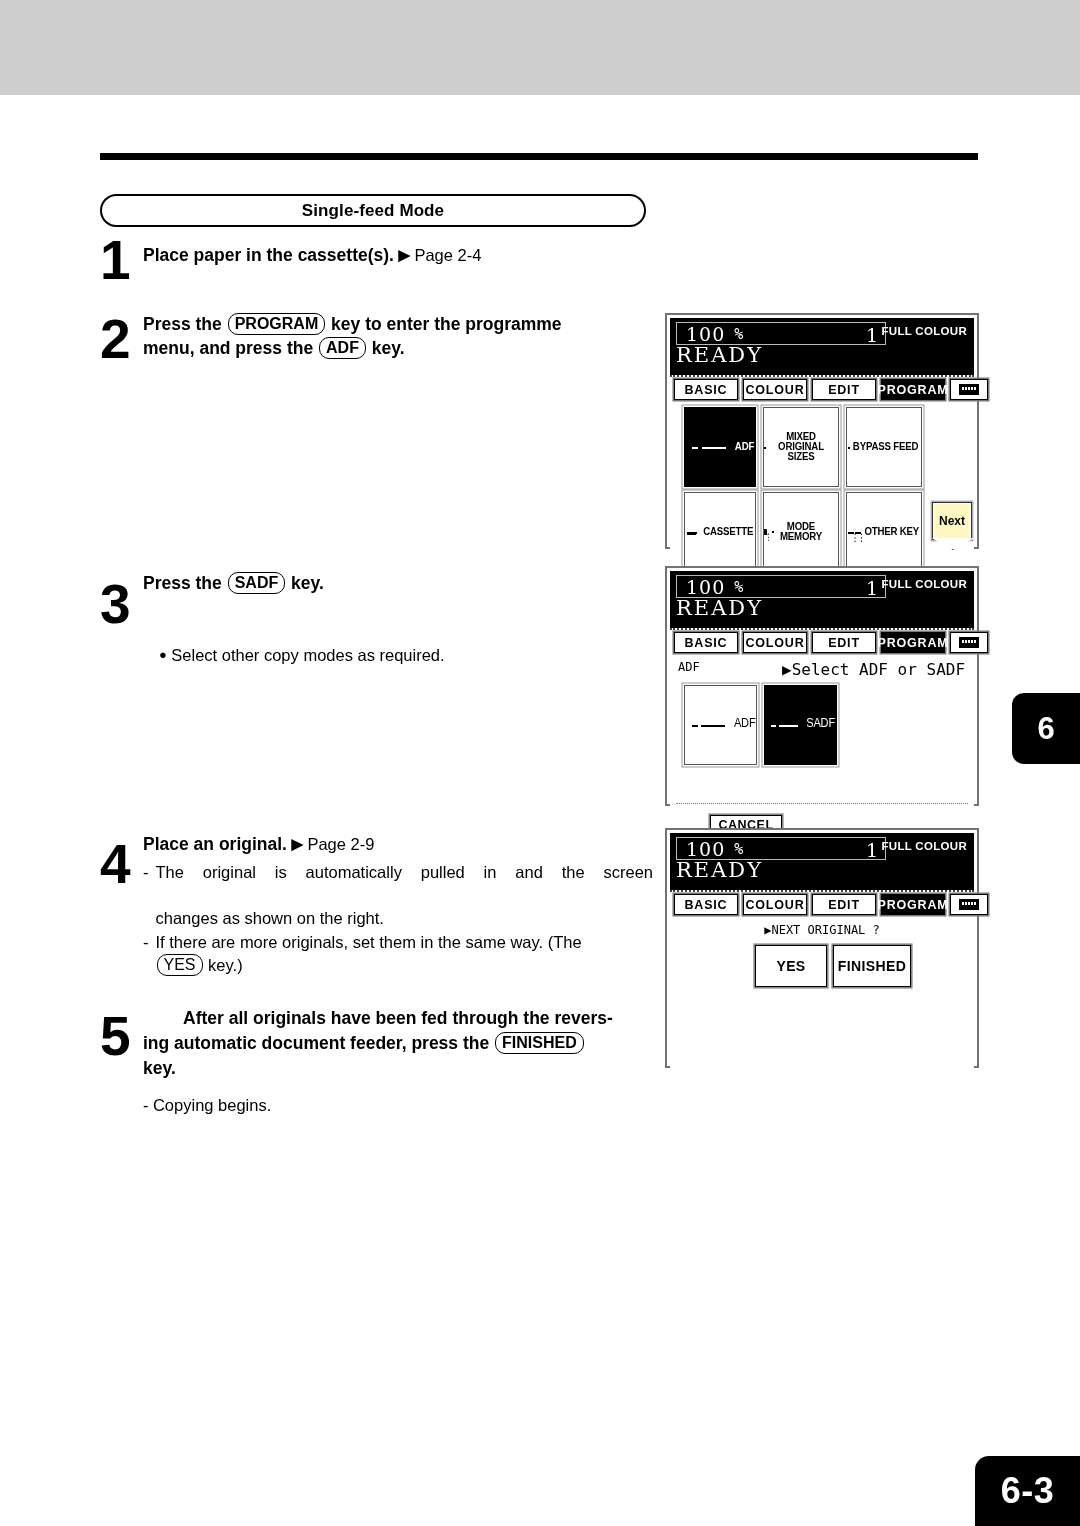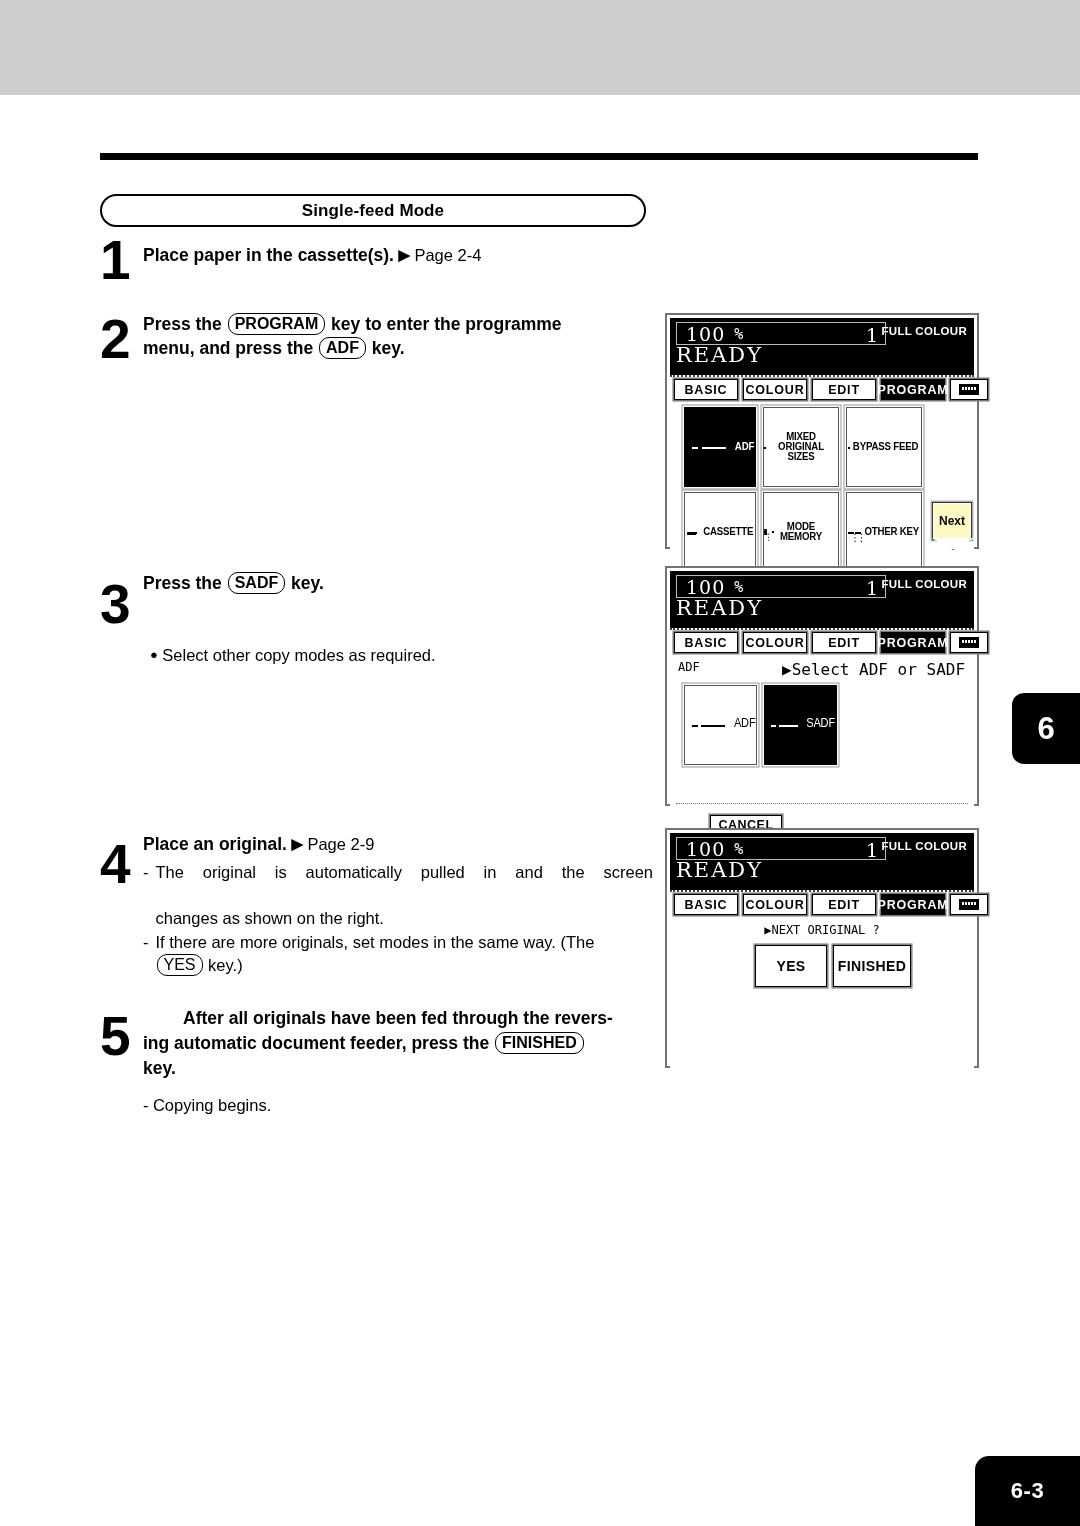--- a/index.html
+++ b/index.html
@@ -26,21 +26,21 @@
     background:#000; color:#fff;
     border-top-left-radius:12px; border-bottom-left-radius:12px;
     display:flex; align-items:center; justify-content:center;
     font-size:31px; font-weight:bold;
   }
   .footer-tab{
     position:absolute; left:975px; top:1456px; width:105px; height:70px;
     background:#000; color:#fff;
     border-top-left-radius:14px;
     display:flex; align-items:center; justify-content:center;
-    font-size:22px; font-weight:bold; letter-spacing:.5px;
+    font-size:36px; font-weight:bold; letter-spacing:.5px;
   }
 
   
   .pill{
     position:absolute; left:100px; top:194px; width:546px; height:33px;
     border:2.5px solid #000; border-radius:17px;
     background:#fff;
     display:flex; align-items:center; justify-content:center;
   }
   .pill span{ font-size:17px; font-weight:bold; color:#000; letter-spacing:.1px;}
@@ -339,21 +339,21 @@
 </div>
 
 <div class="stepnum" style="left:100px; top:578px;">3</div>
 <div class="steptxt" style="left:143px; top:572px; width:500px;">
   <div class="b">
     <span>Press the</span>
     <span class="key">SADF</span>
     <span>key.</span>
   </div>
 </div>
-<div class="steptxt" style="left:150px; top:643px; width:500px;">
+<div class="steptxt" style="left:159px; top:643px; width:500px;">
   <span class="n bullet">●</span>
   <span class="n">Select other copy modes as required.</span>
 </div>
 
 <div class="stepnum" style="left:100px; top:838px;">4</div>
 <div class="steptxt" style="left:143px; top:832px; width:515px;">
   <div>
     <span class="b">Place an original.</span>
     <span class="b arrowr">▶</span>
     <span class="n">Page 2-9</span>
@@ -363,21 +363,21 @@
   <div style="display:flex; gap:7px;">
     <span class="n">-</span>
     <div style="flex:1;">
       <div class="n just">The original is automatically pulled in and the screen</div>
       <div class="n">changes as shown on the right.</div>
     </div>
   </div>
   <div style="display:flex; gap:7px; margin-top:1px;">
     <span class="n">-</span>
     <div style="flex:1;">
-      <div class="n">If there are more originals, set modes in the same way.  (The</div>
+      <div class="n">If there are more originals, set them in the same way.  (The</div>
       <div class="n">
         <span class="key" style="font-weight:normal;">YES</span>
         <span>key.)</span>
       </div>
     </div>
   </div>
 </div>
 
 <div class="stepnum" style="left:100px; top:1010px;">5</div>
 <div class="steptxt" style="left:143px; top:1006px; width:518px;">

